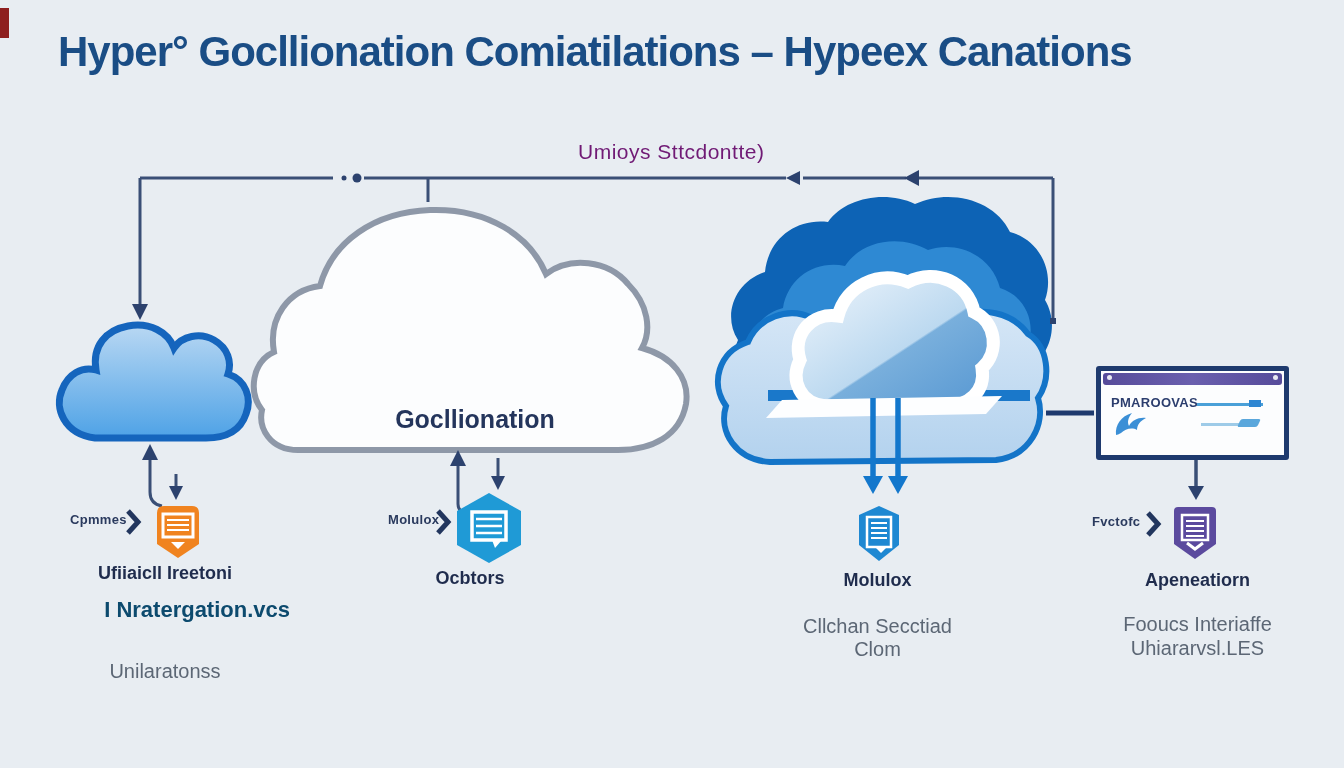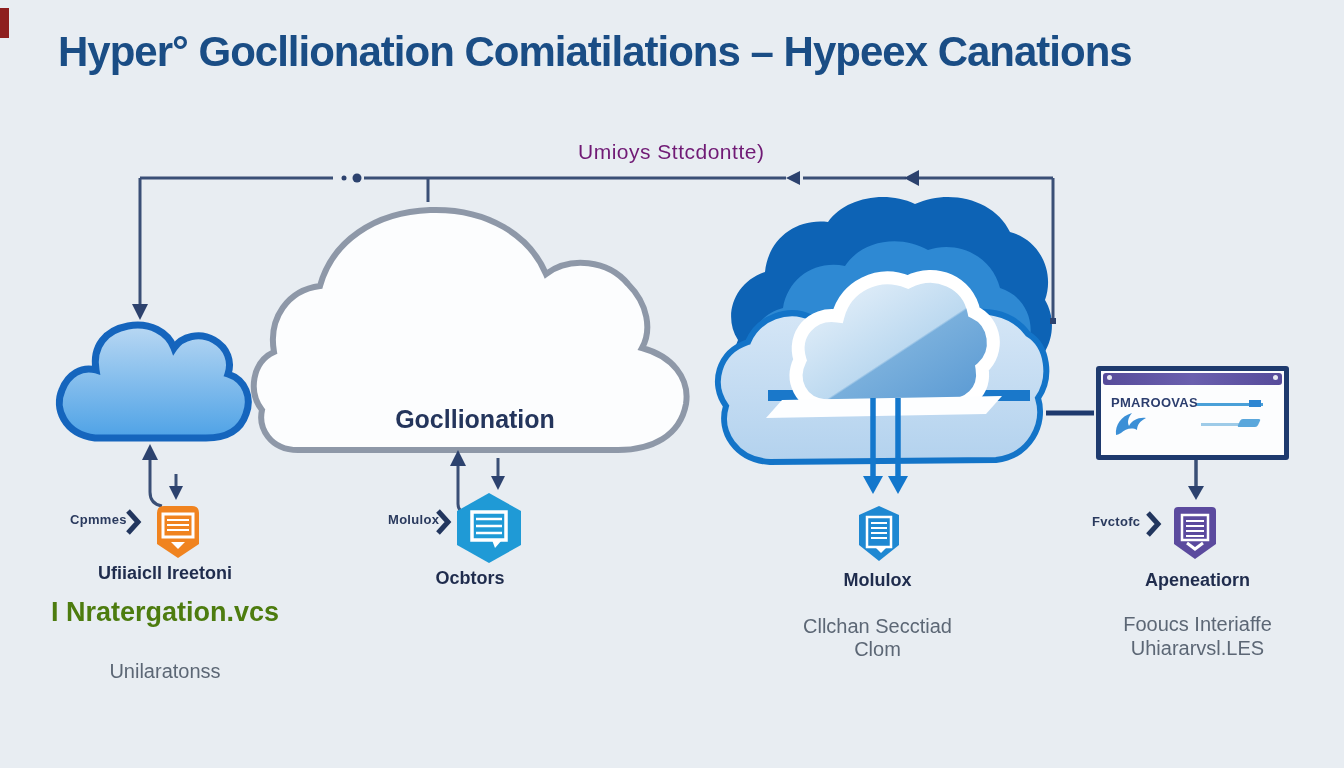--- a/index.html
+++ b/index.html
@@ -11,21 +11,21 @@
   .top-label{left:578px;top:140px;font-size:21px;color:#701a75;z-index:4;letter-spacing:.5px;}
   .red-mark{left:0;top:8px;width:9px;height:30px;background:#8e1f1f;z-index:4;}
   #diagram-svg{left:0;top:0;z-index:1;}
   .cloud-label{left:350px;top:405px;width:250px;text-align:center;font-size:25px;
     font-weight:700;color:#24355c;z-index:4;}
   .mini-label{font-size:13px;font-weight:700;color:#2a3a5e;z-index:5;letter-spacing:.3px;text-align:right;}
   .chev{z-index:5;}
   .icon{z-index:5;}
   .node-title{font-size:18px;font-weight:700;color:#1f2c4d;text-align:center;z-index:4;}
   .node-sub{font-size:20px;color:#5c6775;text-align:center;z-index:4;}
-  .node-sub2{font-size:27px;font-weight:600;color:#4d7c0f;text-align:center;z-index:4;}
+  .node-sub2{font-size:22px;font-weight:600;color:#0c4a6e;text-align:right;z-index:4;}
   
   .browser{left:1096px;top:366px;width:193px;height:94px;box-sizing:border-box;
     background:#fcfdfe;border:5px solid #1e3a6e;border-radius:3px;z-index:5;}
   .browser-bar{position:absolute;left:2px;right:2px;top:2px;height:12px;border-radius:3px;
     background:linear-gradient(90deg,#564b9a,#6a5fae 50%,#564b9a);}
   .browser-dot{position:absolute;top:4px;width:5px;height:5px;border-radius:50%;background:#e8e8f2;}
   .browser-text{position:absolute;left:10px;top:24px;font-size:13px;font-weight:700;
     color:#2c3e6e;letter-spacing:.3px;}
   .bline1{position:absolute;left:96px;top:32px;width:66px;height:3px;background:#4aa0d8;}
   .bnub{position:absolute;left:148px;top:29px;width:12px;height:7px;background:#2e86d2;}

